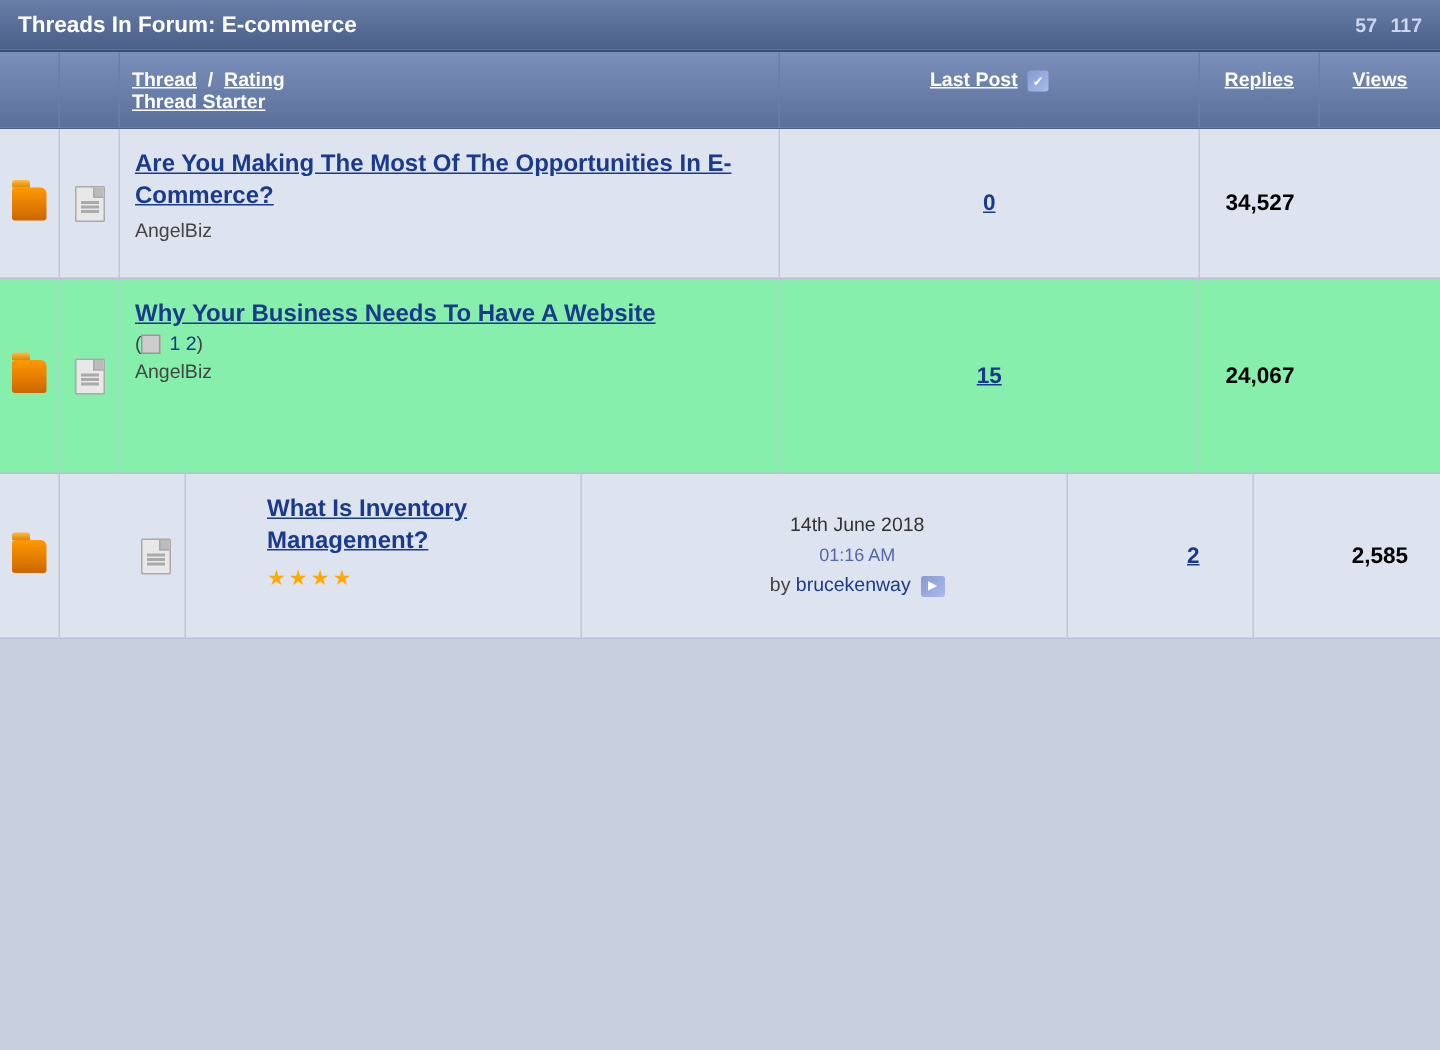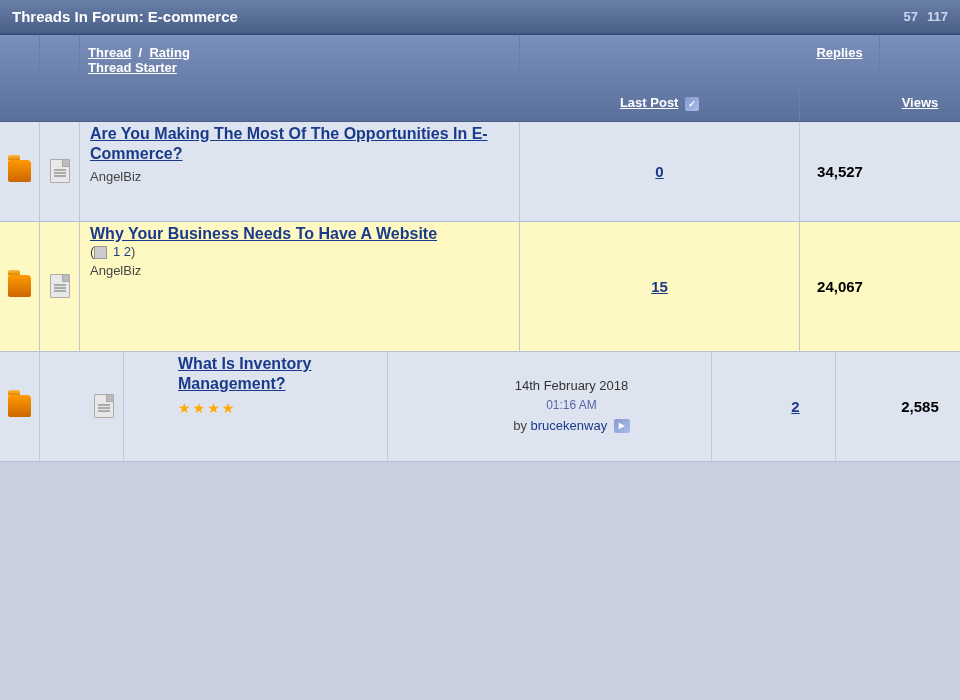--- a/index.html
+++ b/index.html
@@ -95,21 +95,21 @@
       border-right: 1px solid #c0c8da;
       display: flex;
       align-items: center;
       justify-content: center;
     }
 
     .cell.thread-cell {
       flex-direction: column;
       align-items: flex-start;
       justify-content: flex-start;
-      padding: 2px 10px;
+      padding: 14px 10px;
     }
 
     .cell.lastpost-cell {
       flex-direction: column;
       align-items: center;
       justify-content: center;
       text-align: center;
       line-height: 1.6;
     }
 
@@ -291,27 +291,27 @@
 <div class="column-headers">
   <div class="col-header"></div>
   <div class="col-header"></div>
   <div class="col-header thread-col">
     <a>Thread</a>
     &nbsp;/&nbsp;
     <a>Rating</a>
     <br>
     <a>Thread Starter</a>
   </div>
-  <div class="col-header replies-col">
-    <a>Replies</a>
-  </div>
   <div class="col-header lastpost-col">
     <a>Last Post</a>
     <span class="sort-icon"></span>
   </div>
+  <div class="col-header replies-col">
+    <a>Replies</a>
+  </div>
   <div class="col-header views-col">
     <a>Views</a>
   </div>
 </div>
 
 <div class="thread-row">
   <div class="cell">
     <div class="icon-folder"></div>
   </div>
   <div class="cell">
@@ -324,21 +324,21 @@
     <div class="thread-starter">AngelBiz</div>
   </div>
   <div class="cell replies-cell">
     <a href="#" class="replies-link">0</a>
   </div>
   <div class="cell views-cell">
     <span>34,527</span>
   </div>
 </div>
 
-<div class="thread-row" style="background:#fef9c3; min-height:130px;">
+<div class="thread-row" style="background:#86efac; min-height:130px;">
   <div class="cell">
     <div class="icon-folder"></div>
   </div>
   <div class="cell">
     <div class="icon-doc"></div>
   </div>
   <div class="cell thread-cell">
     <div class="thread-title">
       <a href="#">Why Your Business Needs To Have A Website</a>
     </div>
@@ -369,21 +369,21 @@
       <a href="#">What Is Inventory Management?</a>
     </div>
     <div class="star-row">
       <span class="star">★</span>
       <span class="star">★</span>
       <span class="star">★</span>
       <span class="star">★</span>
     </div>
   </div>
   <div class="cell lastpost-cell">
-    <span class="lastpost-date">14th February 2018</span>
+    <span class="lastpost-date">14th June 2018</span>
     <span class="lastpost-time">01:16 AM</span>
     <div class="lastpost-by">
       <span>by </span>
       <a href="#">brucekenway</a>
       <span class="goto-icon"></span>
     </div>
   </div>
   <div class="cell replies-cell">
     <a href="#" class="replies-link">2</a>
   </div>

